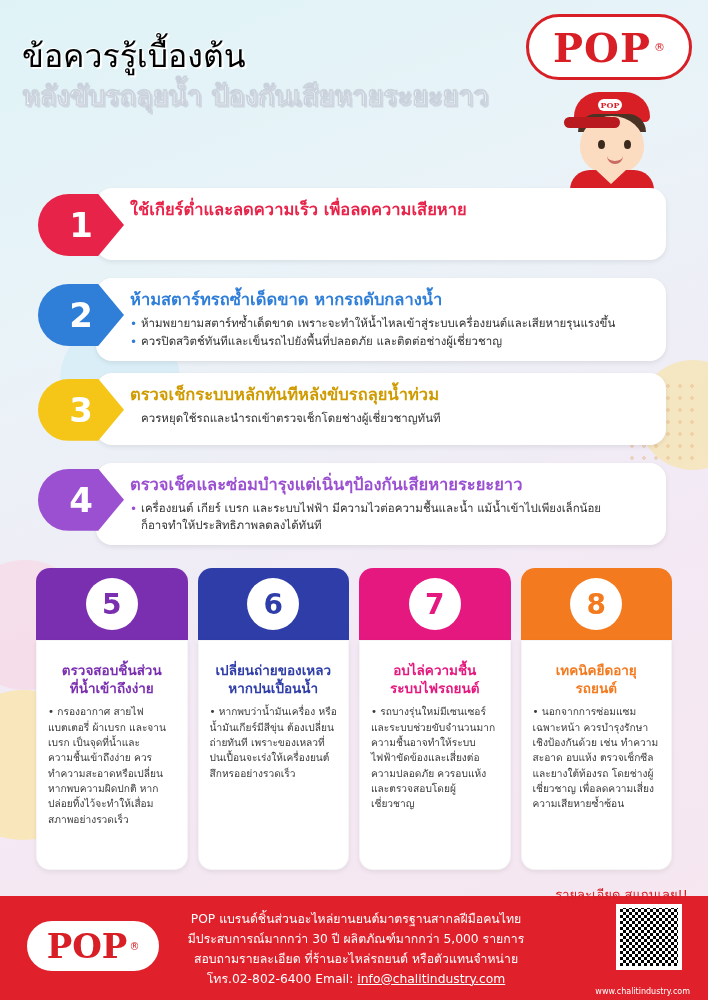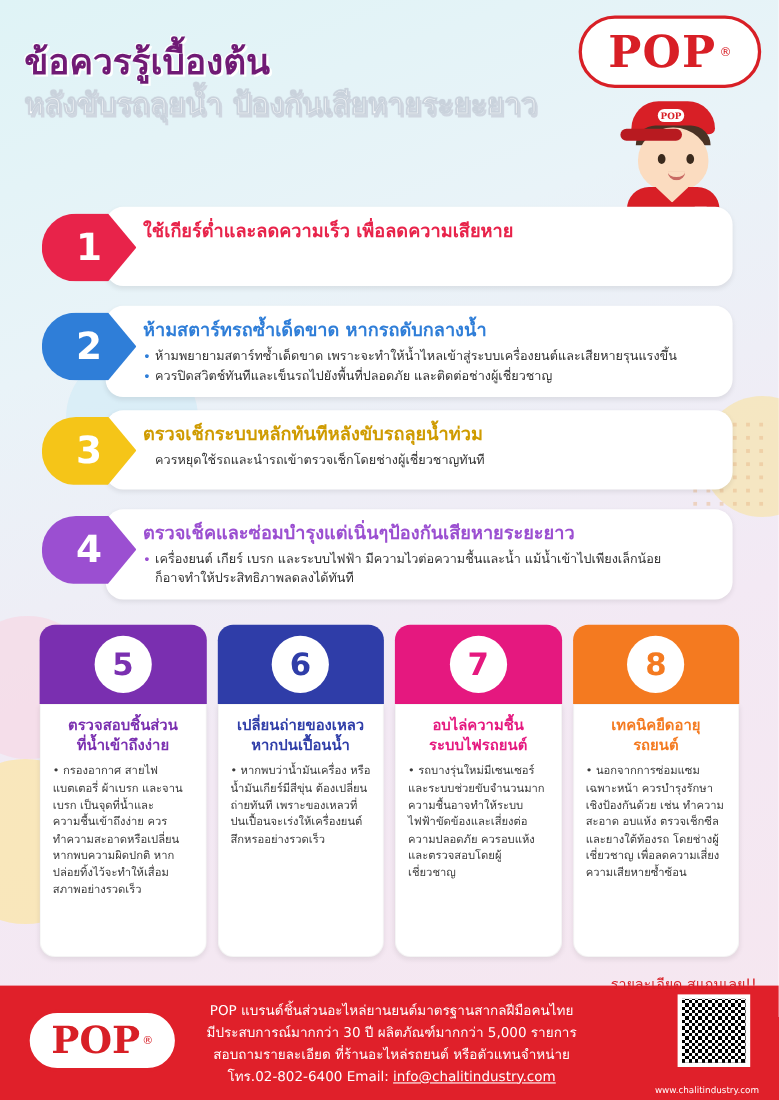--- a/index.html
+++ b/index.html
@@ -31,21 +31,21 @@
     display: flex; align-items: center; justify-content: center;
   }
   .logo-badge .pop {
     font-family: "DejaVu Serif", "Liberation Serif", serif;
     font-weight: bold; font-size: 40px; color: #d81f26; letter-spacing: 1px;
   }
   .logo-badge .reg { font-size: 11px; color: #d81f26; vertical-align: super; margin-left: 3px; }
 
   .title-wrap { position: absolute; left: 22px; top: 36px; width: 560px; }
   .title-1 {
-    font-size: 32px; font-weight: bold; color: #701a75; line-height: 1.25;
+    font-size: 32px; font-weight: normal; color: #000000; line-height: 1.25;
     text-shadow: 2px 2px 0 #ffffff, -1px -1px 0 #ffffff;
   }
   .title-2 {
     margin-top: 2px; font-size: 27px; font-weight: bold; color: #ffffff; line-height: 1.3;
     text-shadow: 2px 2px 0 #cfd6e0, 0 0 1px #aab3c0;
     -webkit-text-stroke: 0.6px #c9d2dc;
   }
 
   
   .mascot { position: absolute; right: 36px; top: 92px; width: 120px; height: 120px; }
@@ -110,21 +110,21 @@
   .col-head {
     height: 72px; border-radius: 14px 14px 0 0;
     display: flex; align-items: center; justify-content: center;
   }
   .col-circle {
     width: 52px; height: 52px; border-radius: 50%; background: #fff;
     display: flex; align-items: center; justify-content: center;
     font-size: 28px; font-weight: bold;
   }
   .col-body {
-    background: #fff; border-radius: 0 0 14px 14px; padding: 10px 11px 14px;
+    background: #fff; border-radius: 0 0 14px 14px; padding: 20px 11px 14px;
     min-height: 230px; border: 1px solid rgba(0,0,0,.04);
     box-shadow: 0 2px 5px rgba(0,0,0,.07);
   }
   .col-title { font-size: 13.5px; font-weight: bold; line-height: 1.35; text-align: center; margin-bottom: 7px; }
   .col-text { font-size: 10.2px; color: #3a3a3a; line-height: 1.5; }
   .c5 .col-head { background: #7a2fb0; } .c5 .col-circle { color: #7a2fb0; } .c5 .col-title { color: #7a2fb0; }
   .c6 .col-head { background: #2f3da8; } .c6 .col-circle { color: #2f3da8; } .c6 .col-title { color: #2f3da8; }
   .c7 .col-head { background: #e5187f; } .c7 .col-circle { color: #e5187f; } .c7 .col-title { color: #e5187f; }
   .c8 .col-head { background: #f47a20; } .c8 .col-circle { color: #f47a20; } .c8 .col-title { color: #f47a20; }
 

